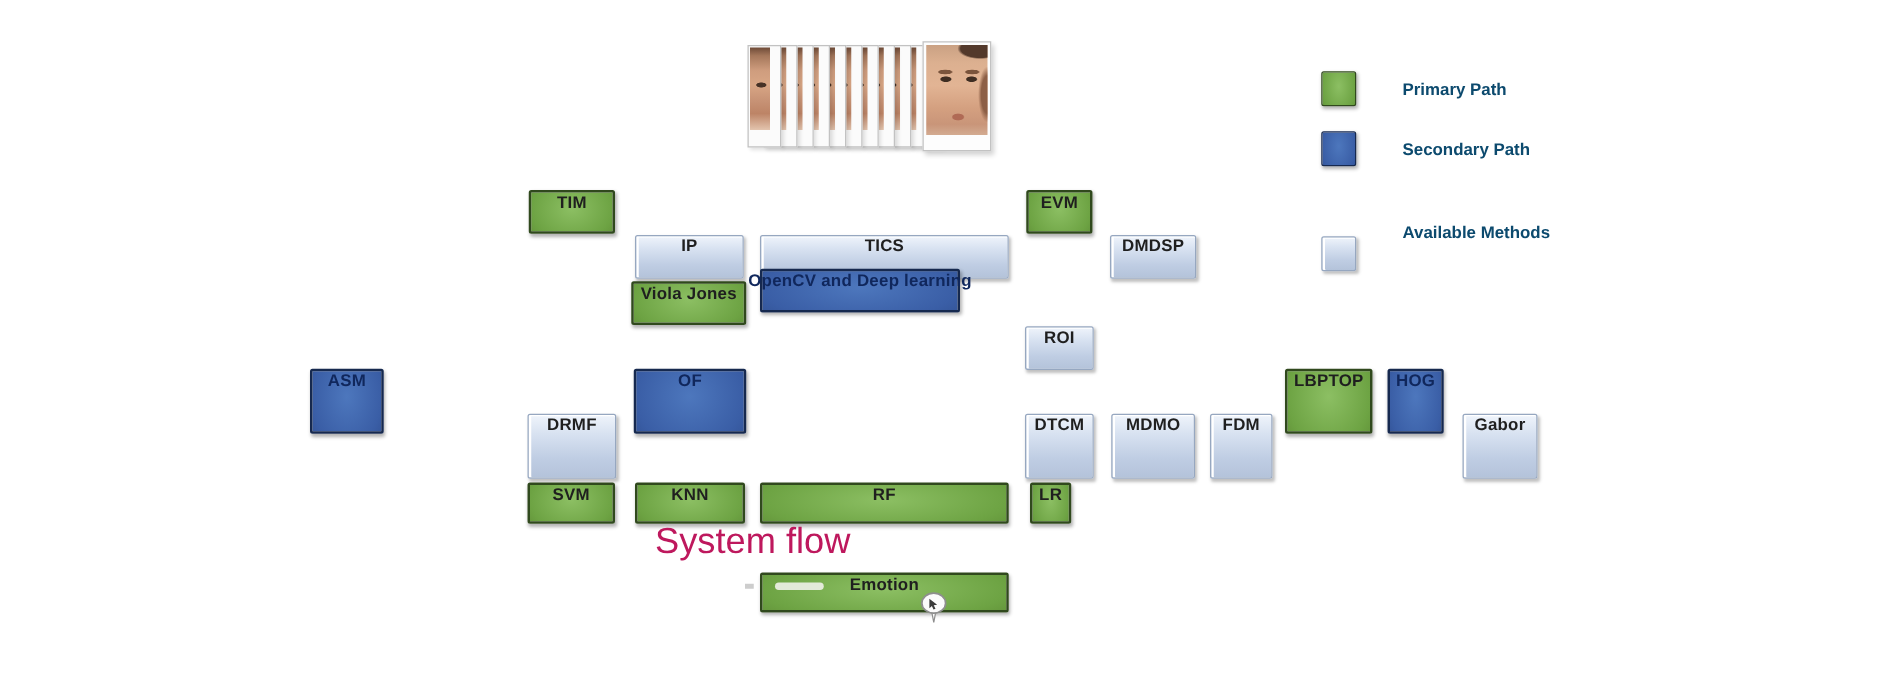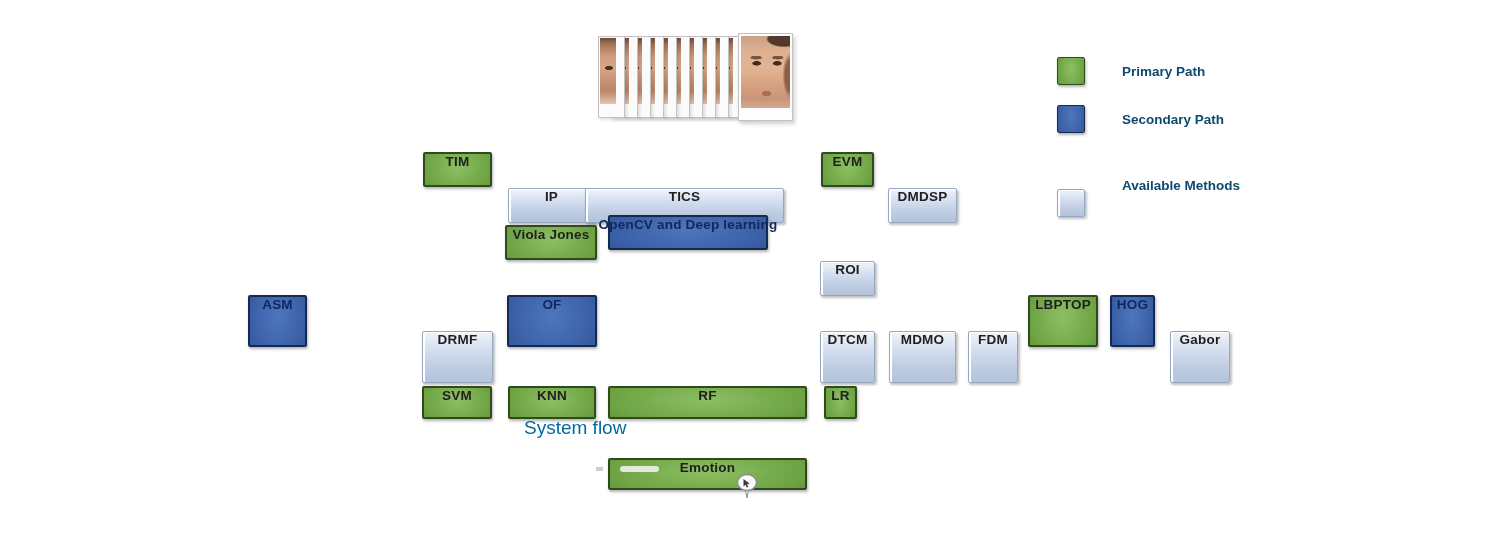--- a/index.html
+++ b/index.html
@@ -50,21 +50,21 @@
       radial-gradient(ellipse 7px 3.5px at 74% 38%, #3e2d22 55%, rgba(62,45,34,0) 70%),
       radial-gradient(ellipse 9px 3px at 31% 30%, #7a543c 55%, rgba(122,84,60,0) 70%),
       radial-gradient(ellipse 9px 3px at 75% 30%, #7a543c 55%, rgba(122,84,60,0) 70%),
       radial-gradient(ellipse 7px 4px at 52% 80%, #b06a55 60%, rgba(176,106,85,0) 75%),
       radial-gradient(ellipse 26px 12px at 88% 4%, #53392b 60%, rgba(83,57,43,0) 70%),
       radial-gradient(ellipse 10px 30px at 100% 55%, #8d5f46 50%, rgba(141,95,70,0) 75%),
       linear-gradient(180deg,#caa183 0%,#dcb090 20%,#e2b494 45%,#d4a080 70%,#c99579 88%,#d3ab91 100%);
   }
 
   
-  .caption{position:absolute;left:524px;top:417px;font-size:19px;font-weight:400;color:#0369a1;z-index:10;white-space:nowrap;}
+  .caption{position:absolute;left:524px;top:417px;font-size:29px;font-weight:400;color:#be185d;z-index:10;white-space:nowrap;}
 
   
   .dash-small{position:absolute;left:596px;top:467px;width:7px;height:4px;background:#cdcdcd;z-index:11;}
   .dash-long{position:absolute;left:620px;top:466px;width:39px;height:6px;background:#e3ead9;border-radius:3px;z-index:11;}
   .cursor{position:absolute;left:734px;top:472px;z-index:20;}
 </style>
 </head>
 <body>
 
 <div id="stage">
@@ -100,21 +100,21 @@
       <span class="legend-label">Available Methods</span>
     </div>
   </div>
 
   <div class="box" style="left:423px;top:152px;width:69px;height:35px" data-type="primary">
       <span class="lbl">TIM</span>
     </div>
   <div class="box" style="left:508px;top:152px;width:87px;height:35px" data-type="available">
       <span class="lbl">IP</span>
     </div>
-  <div class="box" style="left:585px;top:152px;width:199px;height:35px" data-type="available">
+  <div class="box" style="left:608px;top:152px;width:199px;height:35px" data-type="available">
       <span class="lbl">TICS</span>
     </div>
   <div class="box" style="left:821px;top:152px;width:53px;height:35px" data-type="primary">
       <span class="lbl">EVM</span>
     </div>
   <div class="box" style="left:888px;top:152px;width:69px;height:35px" data-type="available">
       <span class="lbl">DMDSP</span>
     </div>
 
   <div class="box" style="left:505px;top:225px;width:92px;height:35px" data-type="primary">

